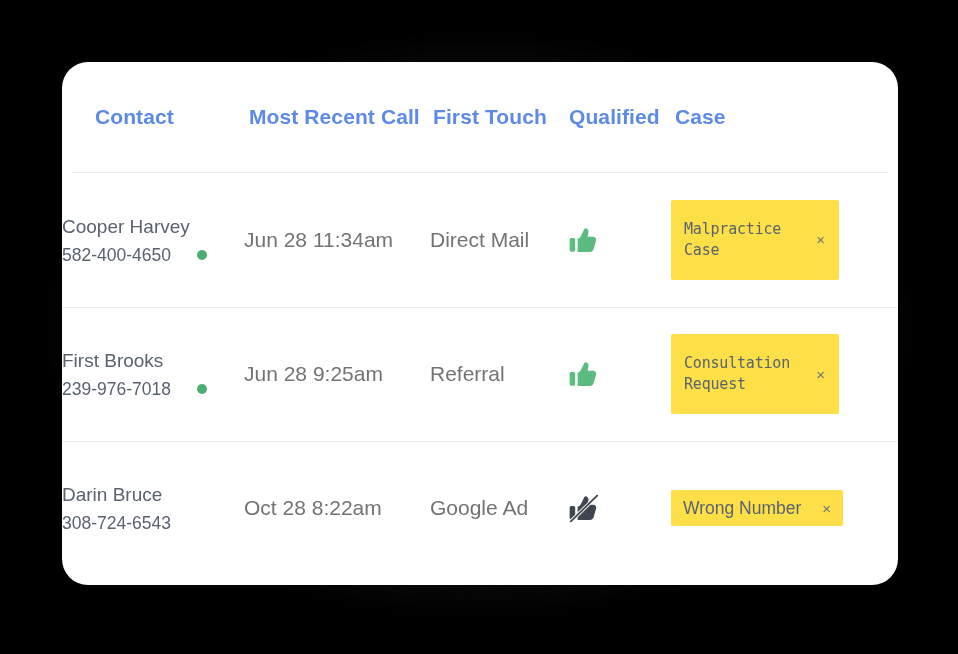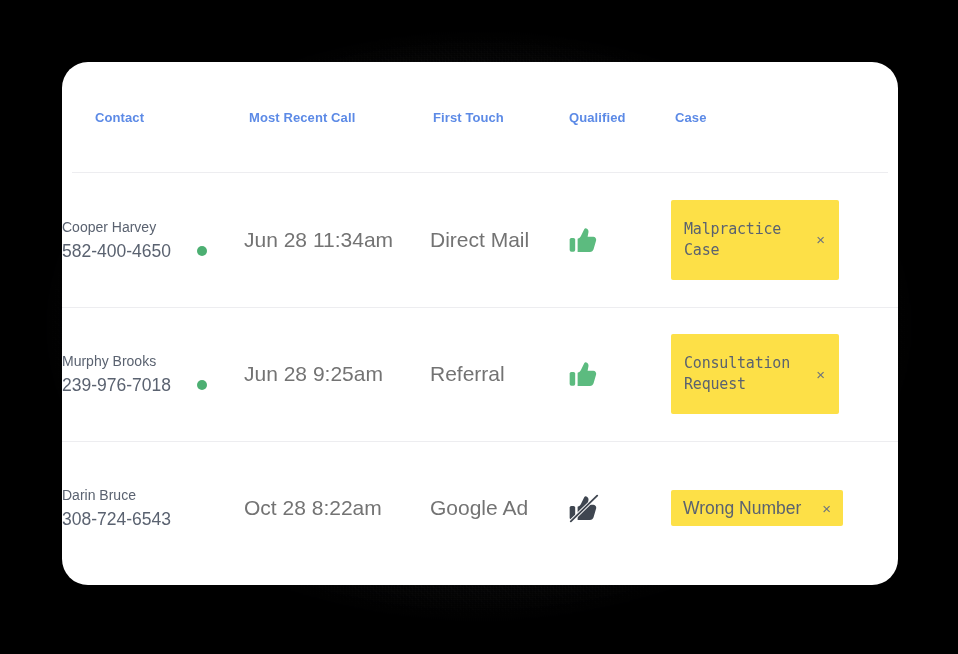--- a/index.html
+++ b/index.html
@@ -78,21 +78,21 @@
   }
 
   
   .col-contact  { width: 182px; }
   .col-call     { width: 186px; }
   .col-touch    { width: 137px; }
   .col-qual     { width: 104px; margin-left: 8px; }
   .col-tags     { width: 227px; }
 
   thead th {
-    font-size: 13px;
+    font-size: 21px;
     font-weight: 700;
     color: #5c8ae6;
     letter-spacing: .1px;
     height: 110px;
     vertical-align: bottom;
     padding-bottom: 26px;
     white-space: nowrap;
   }
   thead th.col-contact { padding-left: 33px; }
   thead th.col-call    { padding-left: 5px; }
@@ -110,21 +110,21 @@
   tbody tr.data-row { height: 134px; }
   tbody tr.data-row + tr.data-row > td { border-top: 1px solid #ededf0; }
 
   .cell-pad-contact { padding-left: 33px; }
   .cell-pad-call    { padding-left: 5px; }
   .cell-pad-touch   { padding-left: 3px; }
   .cell-pad-qual    { padding-left: 5px; }
   .cell-pad-tags    { padding-left: 4px; }
 
   .contact-name {
-    font-size: 14px;
+    font-size: 19px;
     color: #5a6270;
     line-height: 1.58;
     white-space: nowrap;
   }
   .contact-phone-line {
     display: flex;
     align-items: center;
     gap: 26px;
     line-height: 1.5;
   }
@@ -255,21 +255,21 @@
           <td class="cell-pad-tags">
             <div class="tag mono two-line">
               <span class="tag-label">Malpractice Case</span>
               <span class="tag-x">×</span>
             </div>
           </td>
         </tr>
 
         <tr class="data-row">
           <td class="cell-pad-contact">
-            <div class="contact-name">Murphy Brooks</div>
+            <div class="contact-name">First Brooks</div>
             <div class="contact-phone-line">
               <span class="contact-phone">239-976-7018</span>
               <span class="status-dot"></span>
             </div>
           </td>
           <td class="cell-pad-call">
             <span class="plain-cell">Jun 28 9:25am</span>
           </td>
           <td class="cell-pad-touch">
             <span class="plain-cell">Referral</span>

